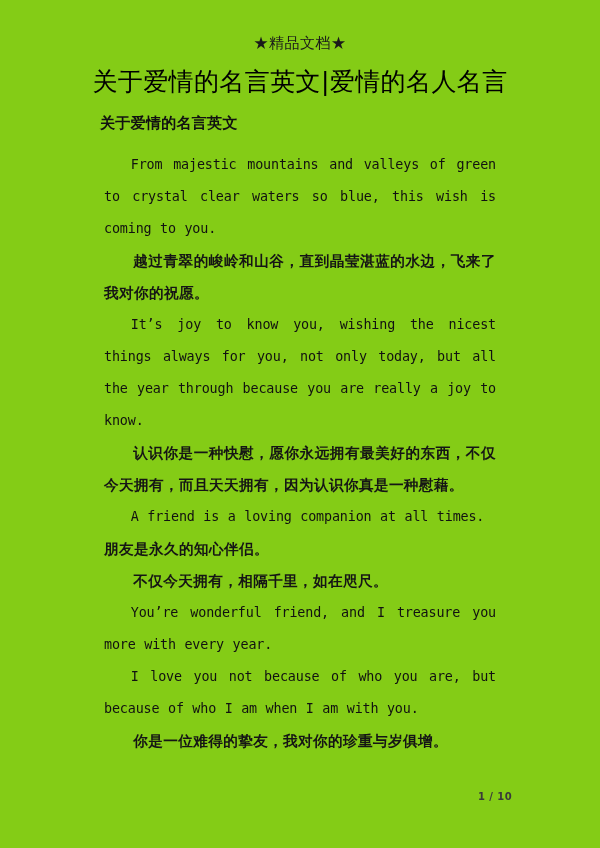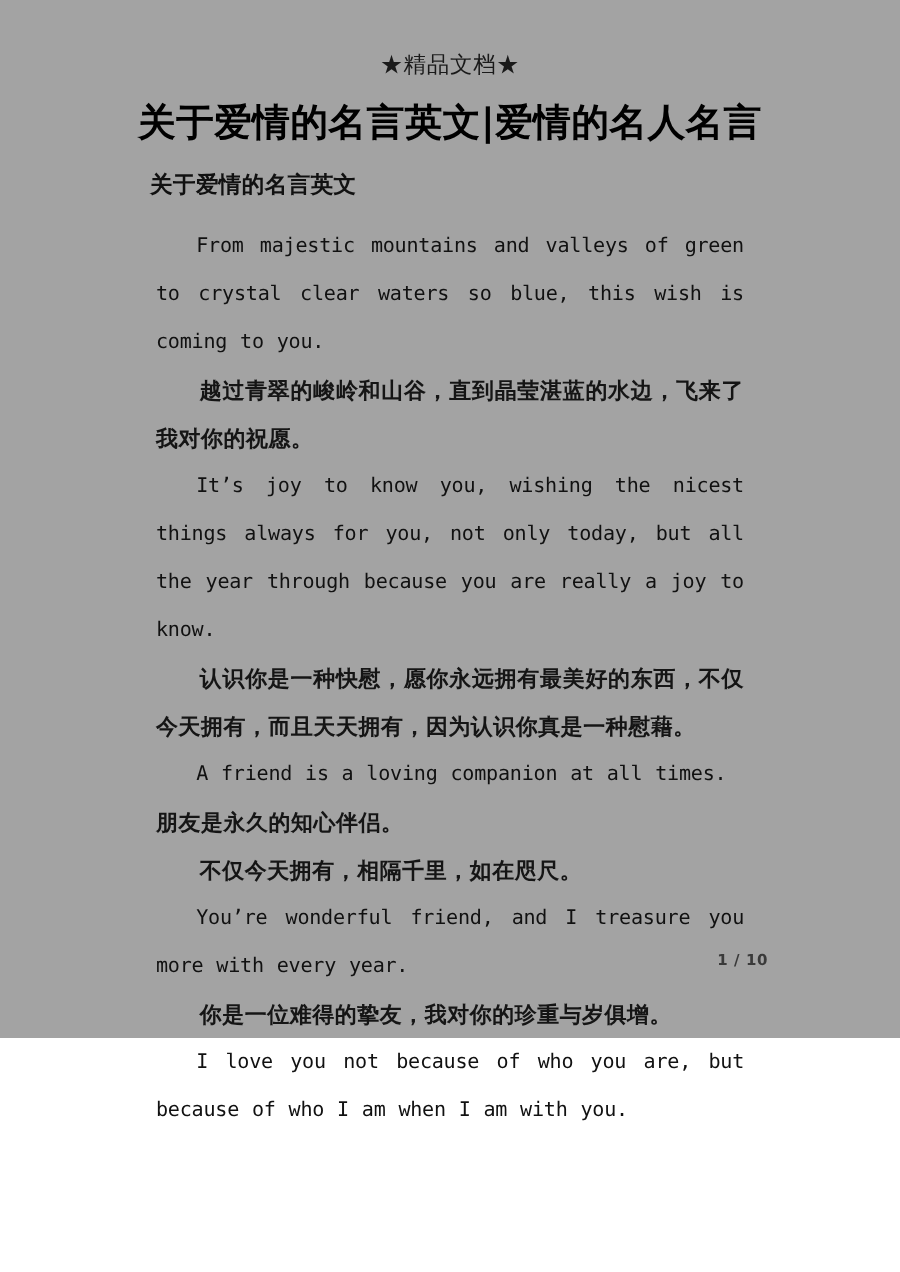--- a/index.html
+++ b/index.html
@@ -13,41 +13,41 @@
     height: 848px;
     overflow: hidden;
     font-family: "Liberation Serif", "DejaVu Serif", serif;
     color: #111111;
     -webkit-font-smoothing: antialiased;
   }
 
   .page {
     position: relative;
     width: 600px;
-    height: 692px;
-    background: #a3a3a3;
+    height: 848px;
+    background: #84cc16;
     box-sizing: border-box;
   }
 
   
   .doc-banner {
     text-align: center;
     font-family: "DejaVu Serif", "Liberation Serif", serif;
     font-size: 15px;
     letter-spacing: 0.5px;
     color: #1a1a1a;
     padding-top: 36px;
     line-height: 1;
   }
 
   .doc-title {
     text-align: center;
     font-family: "DejaVu Sans", "Liberation Sans", sans-serif;
     font-size: 25px;
-    font-weight: 700;
+    font-weight: 400;
     color: #000000;
     line-height: 1.15;
     margin-top: 17px;
     letter-spacing: 0.4px;
   }
 
   .doc-subtitle {
     font-family: "DejaVu Serif", "Liberation Serif", serif;
     font-size: 15px;
     font-weight: 700;
@@ -130,19 +130,19 @@
   <div class="content">
 
   <p class="para en indent lastline-left">From majestic mountains and valleys of green to crystal clear waters so blue, this wish is coming to you.</p>
       <p class="para zh indent">越过青翠的峻岭和山谷，直到晶莹湛蓝的水边，飞来了我对你的祝愿。</p>
       <p class="para en indent lastline-left">It’s joy to know you, wishing the nicest things always for you, not only today, but all the year through because you are really a joy to know.</p>
       <p class="para zh indent">认识你是一种快慰，愿你永远拥有最美好的东西，不仅今天拥有，而且天天拥有，因为认识你真是一种慰藉。</p>
       <p class="para en indent lastline-left">A friend is a loving companion at all times.</p>
       <p class="para zh no-indent">朋友是永久的知心伴侣。</p>
       <p class="para zh indent">不仅今天拥有，相隔千里，如在咫尺。</p>
       <p class="para en indent lastline-left">You’re wonderful friend, and I treasure you more with every year.</p>
+      <p class="para en indent lastline-left">I love you not because of who you are, but because of who I am when I am with you.</p>
       <p class="para zh indent">你是一位难得的挚友，我对你的珍重与岁俱增。</p>
-      <p class="para en indent lastline-left">I love you not because of who you are, but because of who I am when I am with you.</p>
     </div>
 
   <div class="page-footer">1 / 10</div>
 
 </div>
 
 </body></html>

